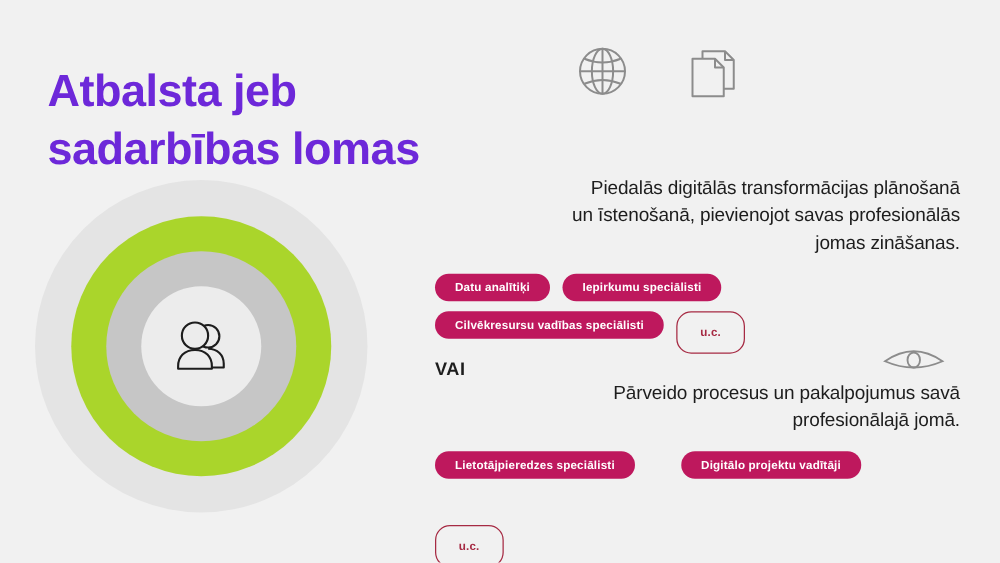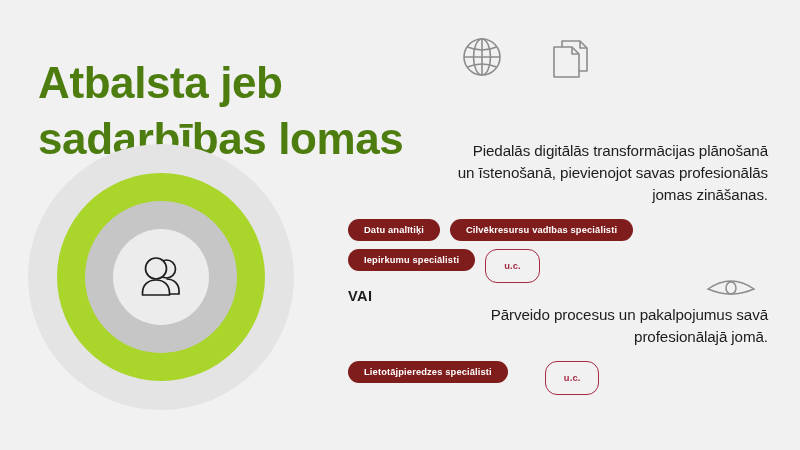--- a/index.html
+++ b/index.html
@@ -23,22 +23,22 @@
     height: 450px;
     background: #f1f1f1;
   }
 
   
   .title {
     position: absolute;
     left: 38px;
     top: 26px;
     width: 380px;
-    color: #4d7c0f;
-    font-size: 44px;
+    color: #6d28d9;
+    font-size: 36px;
     line-height: 1.27;
     font-weight: bold;
     letter-spacing: -0.4px;
     white-space: pre-line;
   }
 
   
   .deco-icons {
     position: absolute;
     left: 458px;
@@ -126,21 +126,21 @@
     margin-top: 13px;
     max-width: 400px;
   }
   .pill {
     display: inline-flex;
     align-items: center;
     justify-content: center;
     height: 22px;
     padding: 6px 16px;
     border-radius: 12px;
-    background: #7f1d1d;
+    background: #be185d;
     color: #ffffff;
     font-size: 9.3px;
     font-weight: bold;
     letter-spacing: 0.15px;
     white-space: nowrap;
     box-sizing: border-box;
   }
   .pill.outline {
     background: transparent;
     border: 1.3px solid #a62a43;
@@ -216,29 +216,30 @@
   </div>
 
   <div class="content">
 
     <p class="body-text">Piedalās digitālās transformācijas plānošanā
 un īstenošanā, pievienojot savas profesionālās
 jomas zināšanas.</p>
 
     <div class="pill-row">
       <span class="pill">Datu analītiķi</span>
+      <span class="pill">Iepirkumu speciālisti</span>
       <span class="pill">Cilvēkresursu vadības speciālisti</span>
-      <span class="pill">Iepirkumu speciālisti</span>
       <span class="pill outline">u.c.</span>
     </div>
 
     <div class="vai">VAI</div>
 
     <p class="body-text para2">Pārveido procesus un pakalpojumus savā
 profesionālajā jomā.</p>
 
     <div class="pill-row row2">
       <span class="pill">Lietotājpieredzes speciālisti</span>
+      <span class="pill">Digitālo projektu vadītāji</span>
       <span class="pill outline">u.c.</span>
     </div>
 
   </div>
 </div>
 
 </body></html>

